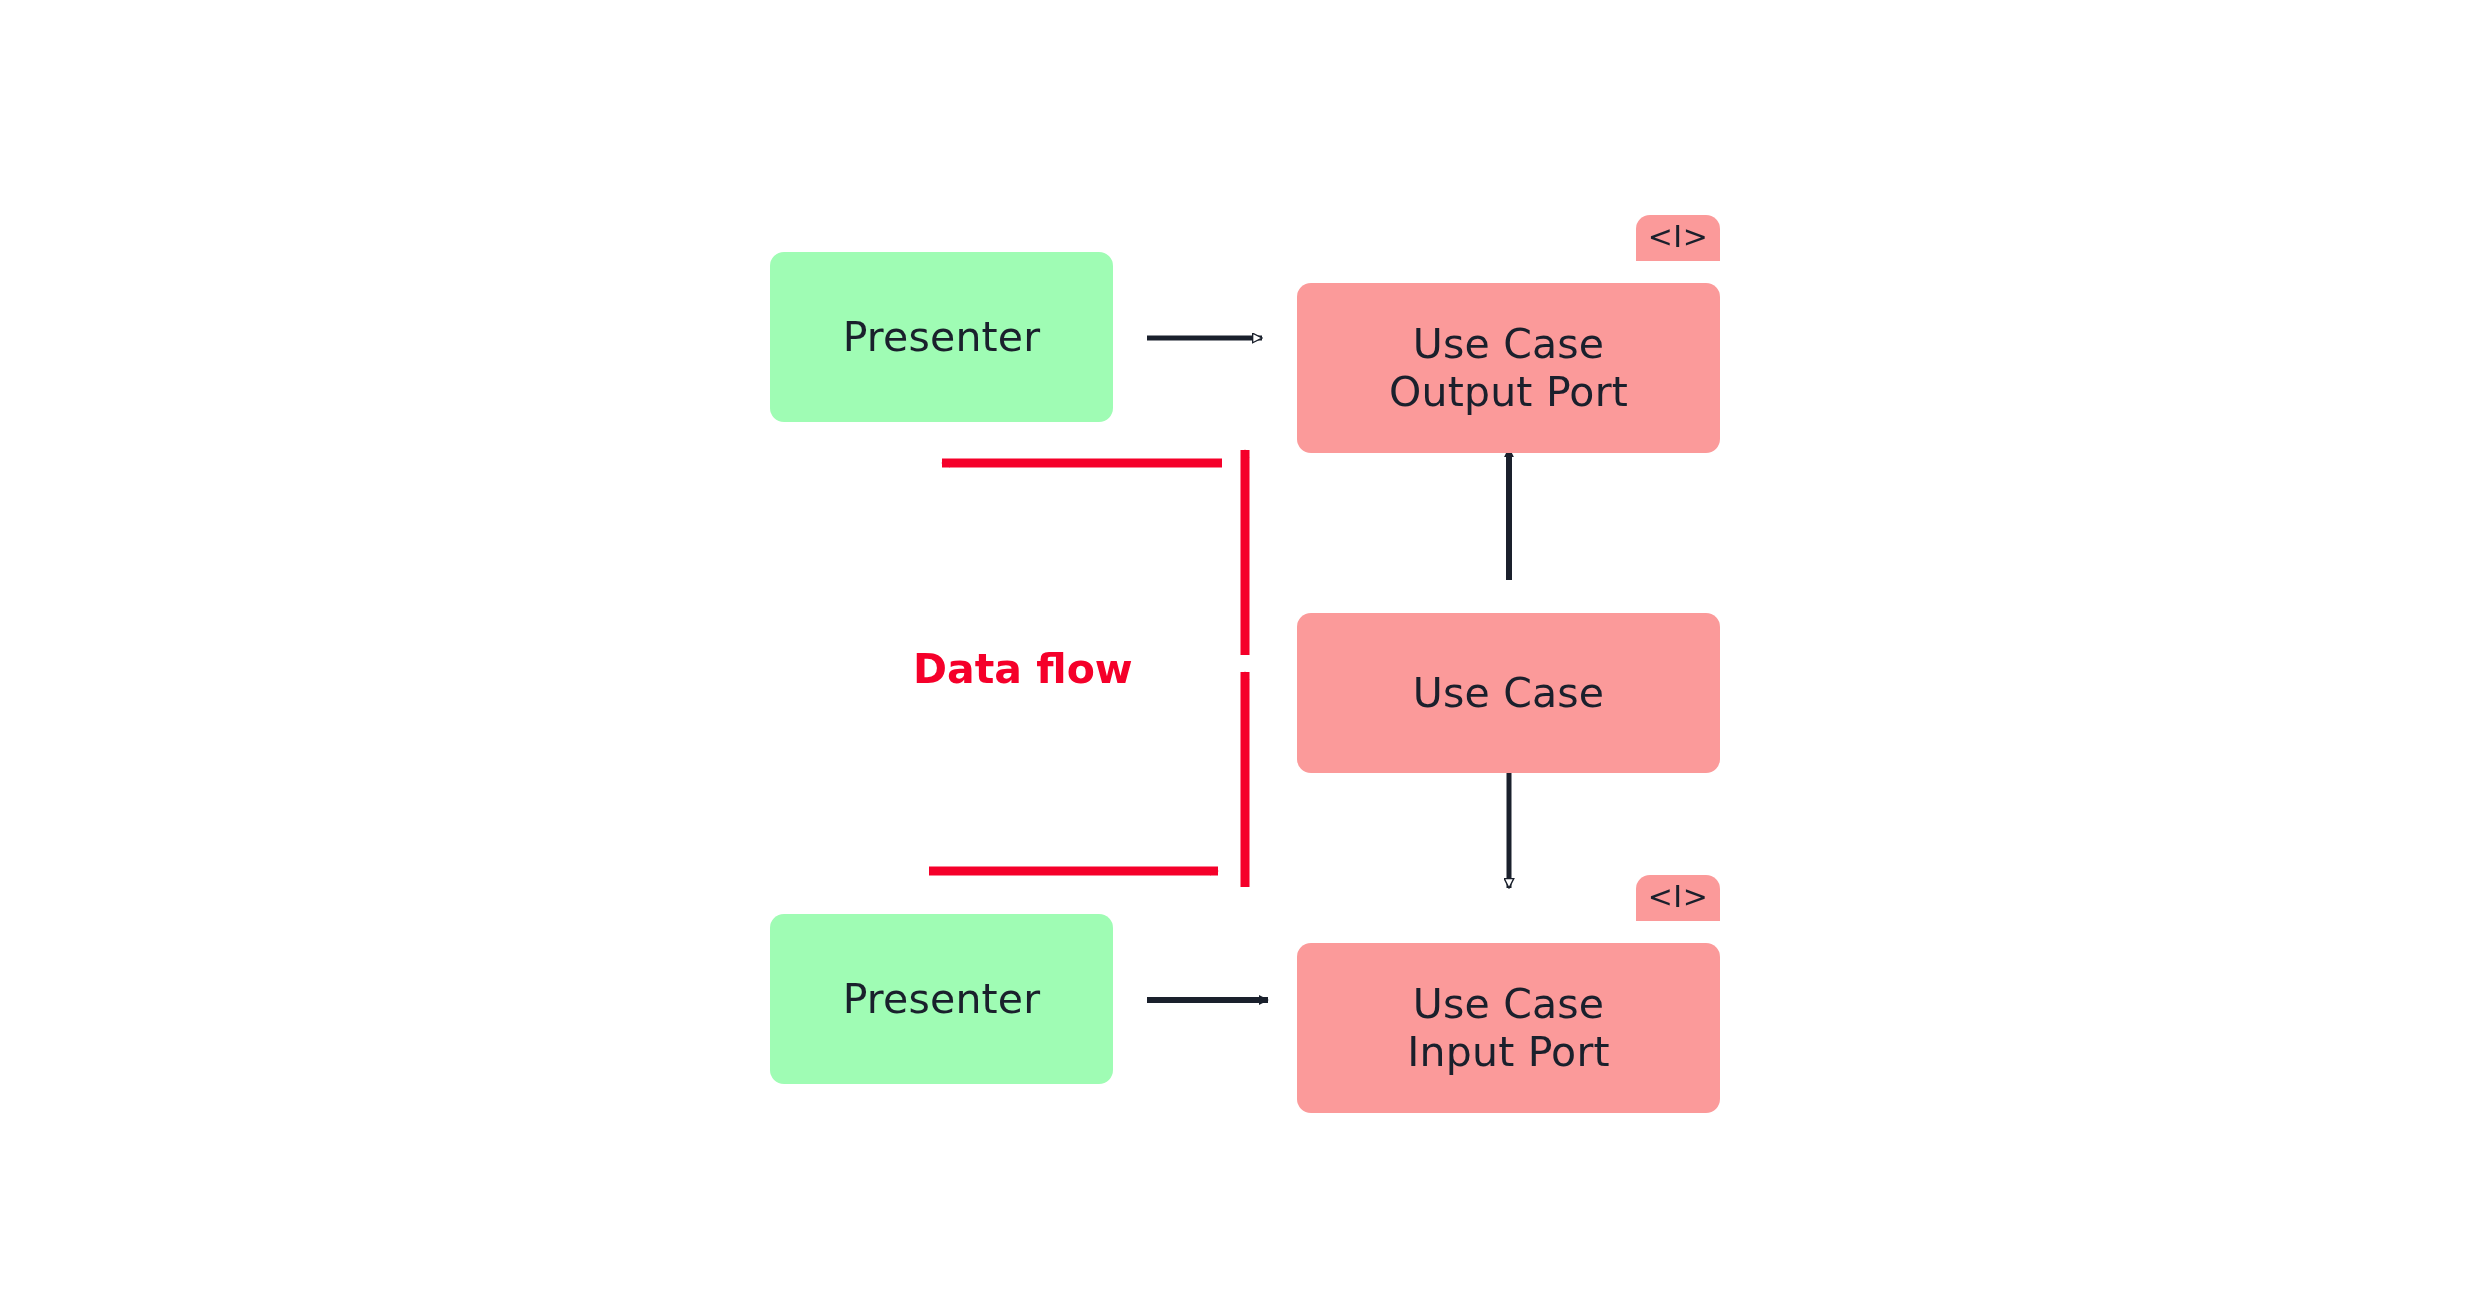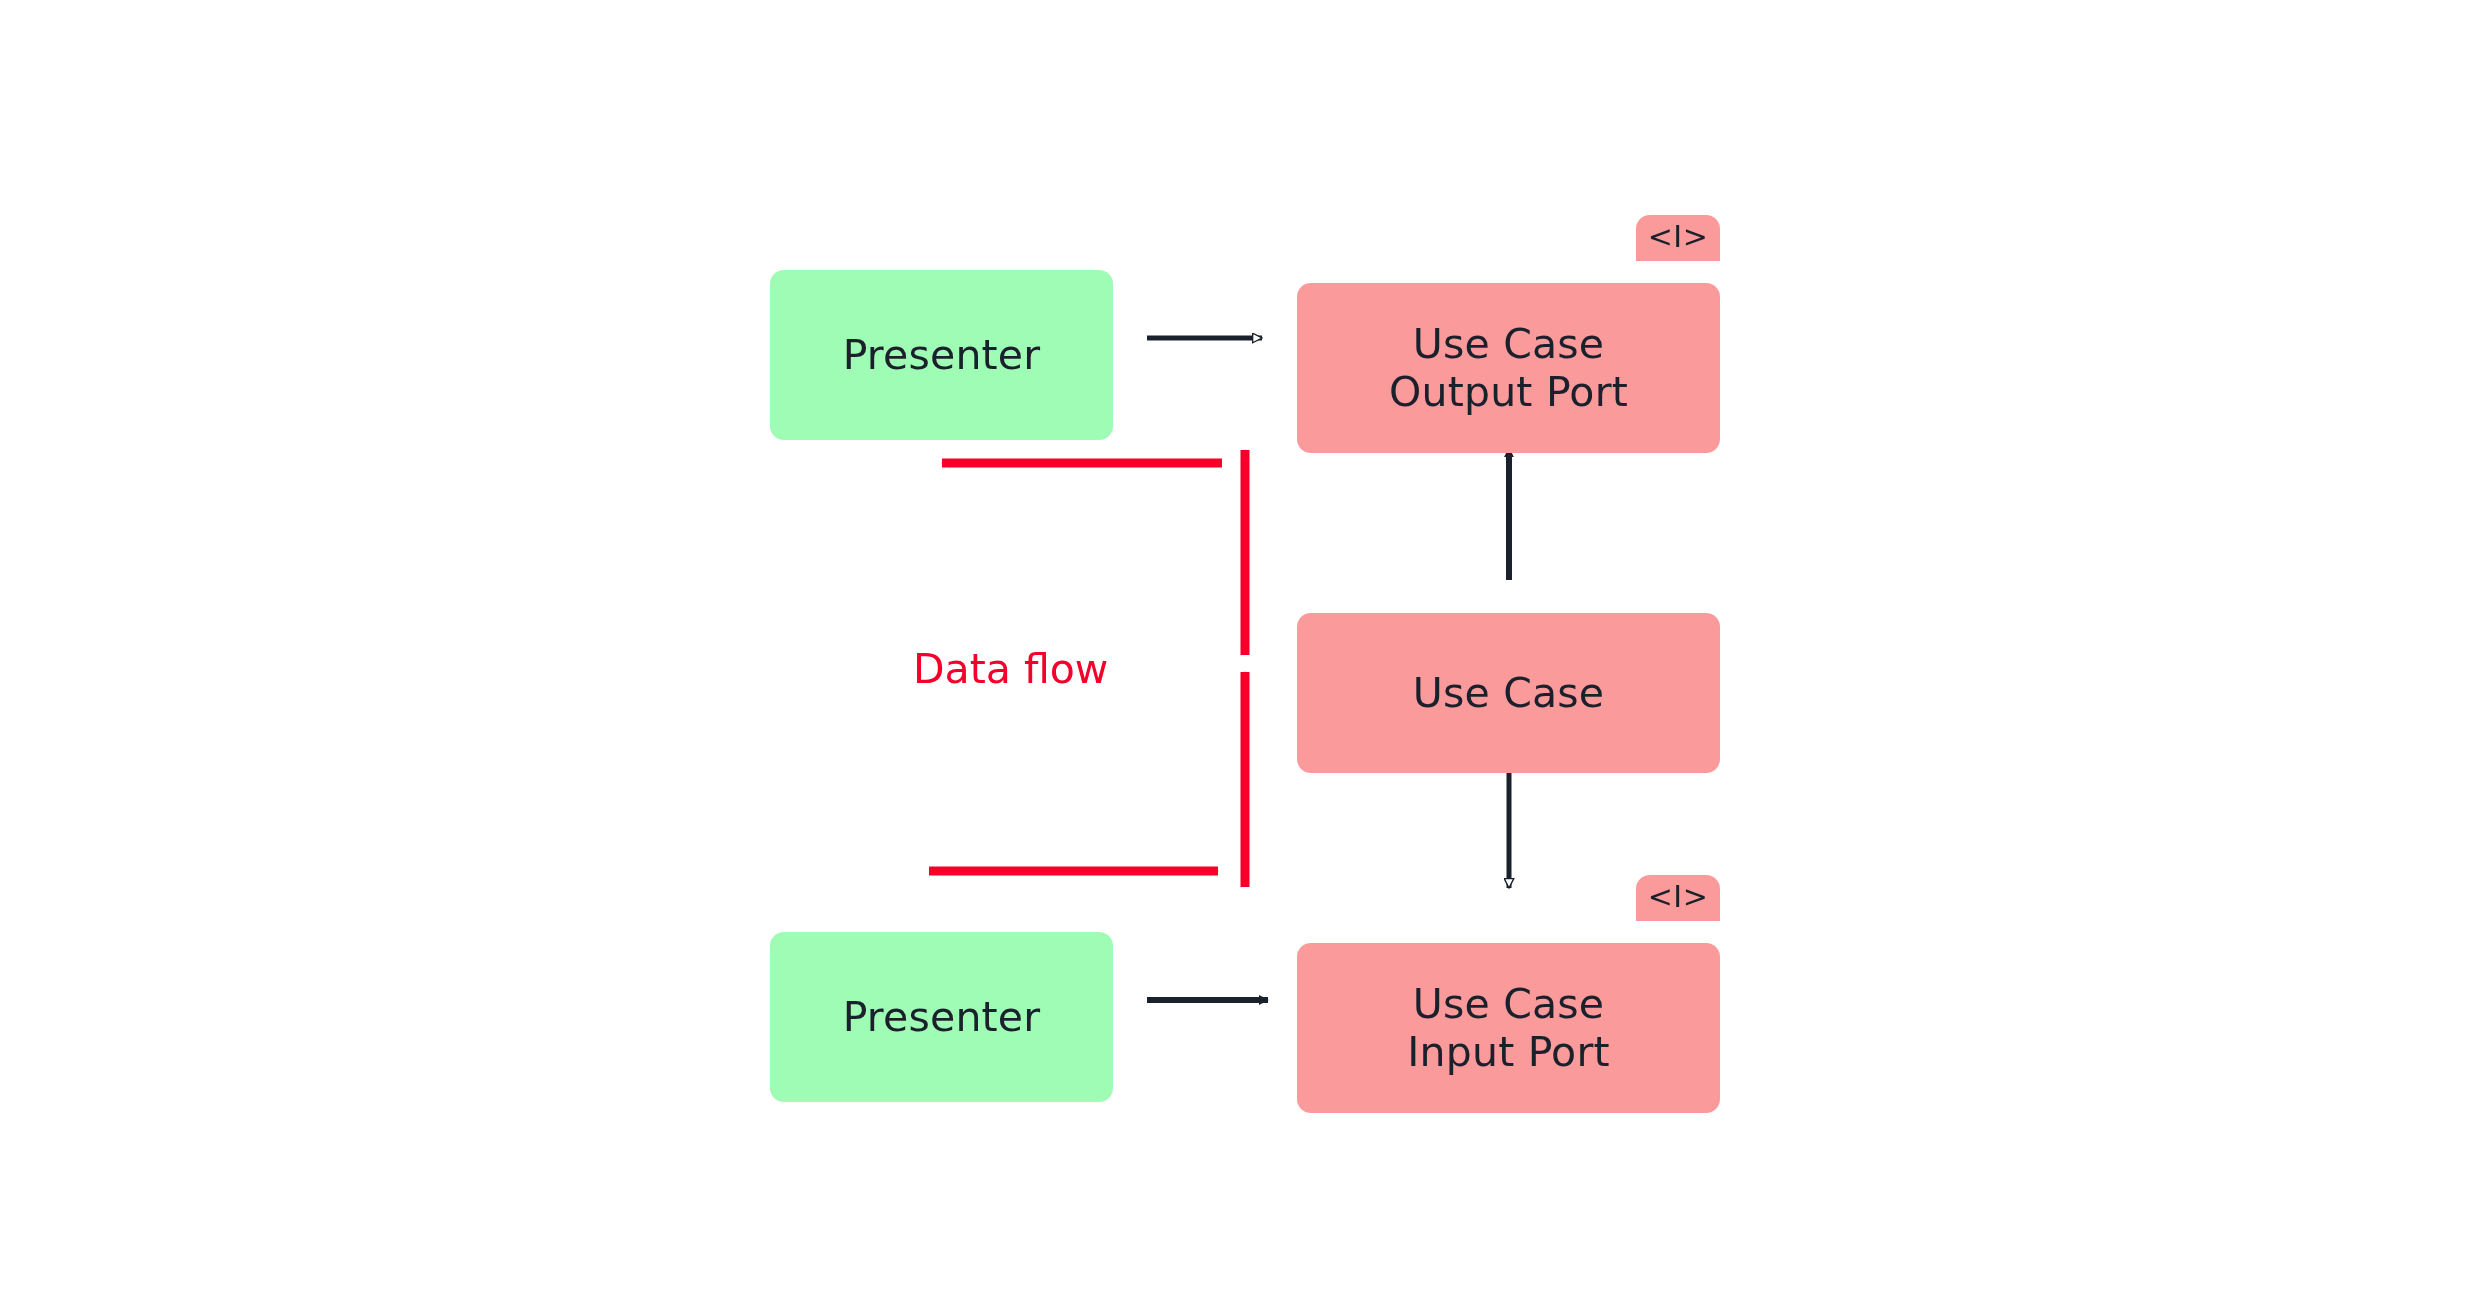--- a/index.html
+++ b/index.html
@@ -27,21 +27,21 @@
     display: flex;
     align-items: center;
     justify-content: center;
     text-align: center;
     color: #1a202c;
     font-size: 41px;
     line-height: 1.18;
     letter-spacing: 0.2px;
     white-space: pre-line;
   }
-  .node.green { background: #9ffcb4; margin-top: 18px; }
+  .node.green { background: #9ffcb4; }
   .node.salmon { background: #fb9a9a; margin-top: 28px; }
 
   
   .iface-tab {
     position: absolute;
     background: #fb9a9a;
     border-radius: 14px 14px 0 0;
     display: flex;
     align-items: center;
     justify-content: center;
@@ -60,20 +60,21 @@
     width: 2488px;
     height: 1302px;
     pointer-events: none;
   }
 
   .label-text {
     position: absolute;
     color: #f5002a;
     font-size: 41px;
     white-space: nowrap;
+    font-weight: bold;
   }
 </style>
 </head>
 <body>
 
 <div id="canvas">
 
   <svg id="edges" viewBox="0 0 2488 1302" width="2488" height="1302">
     <defs>
 

